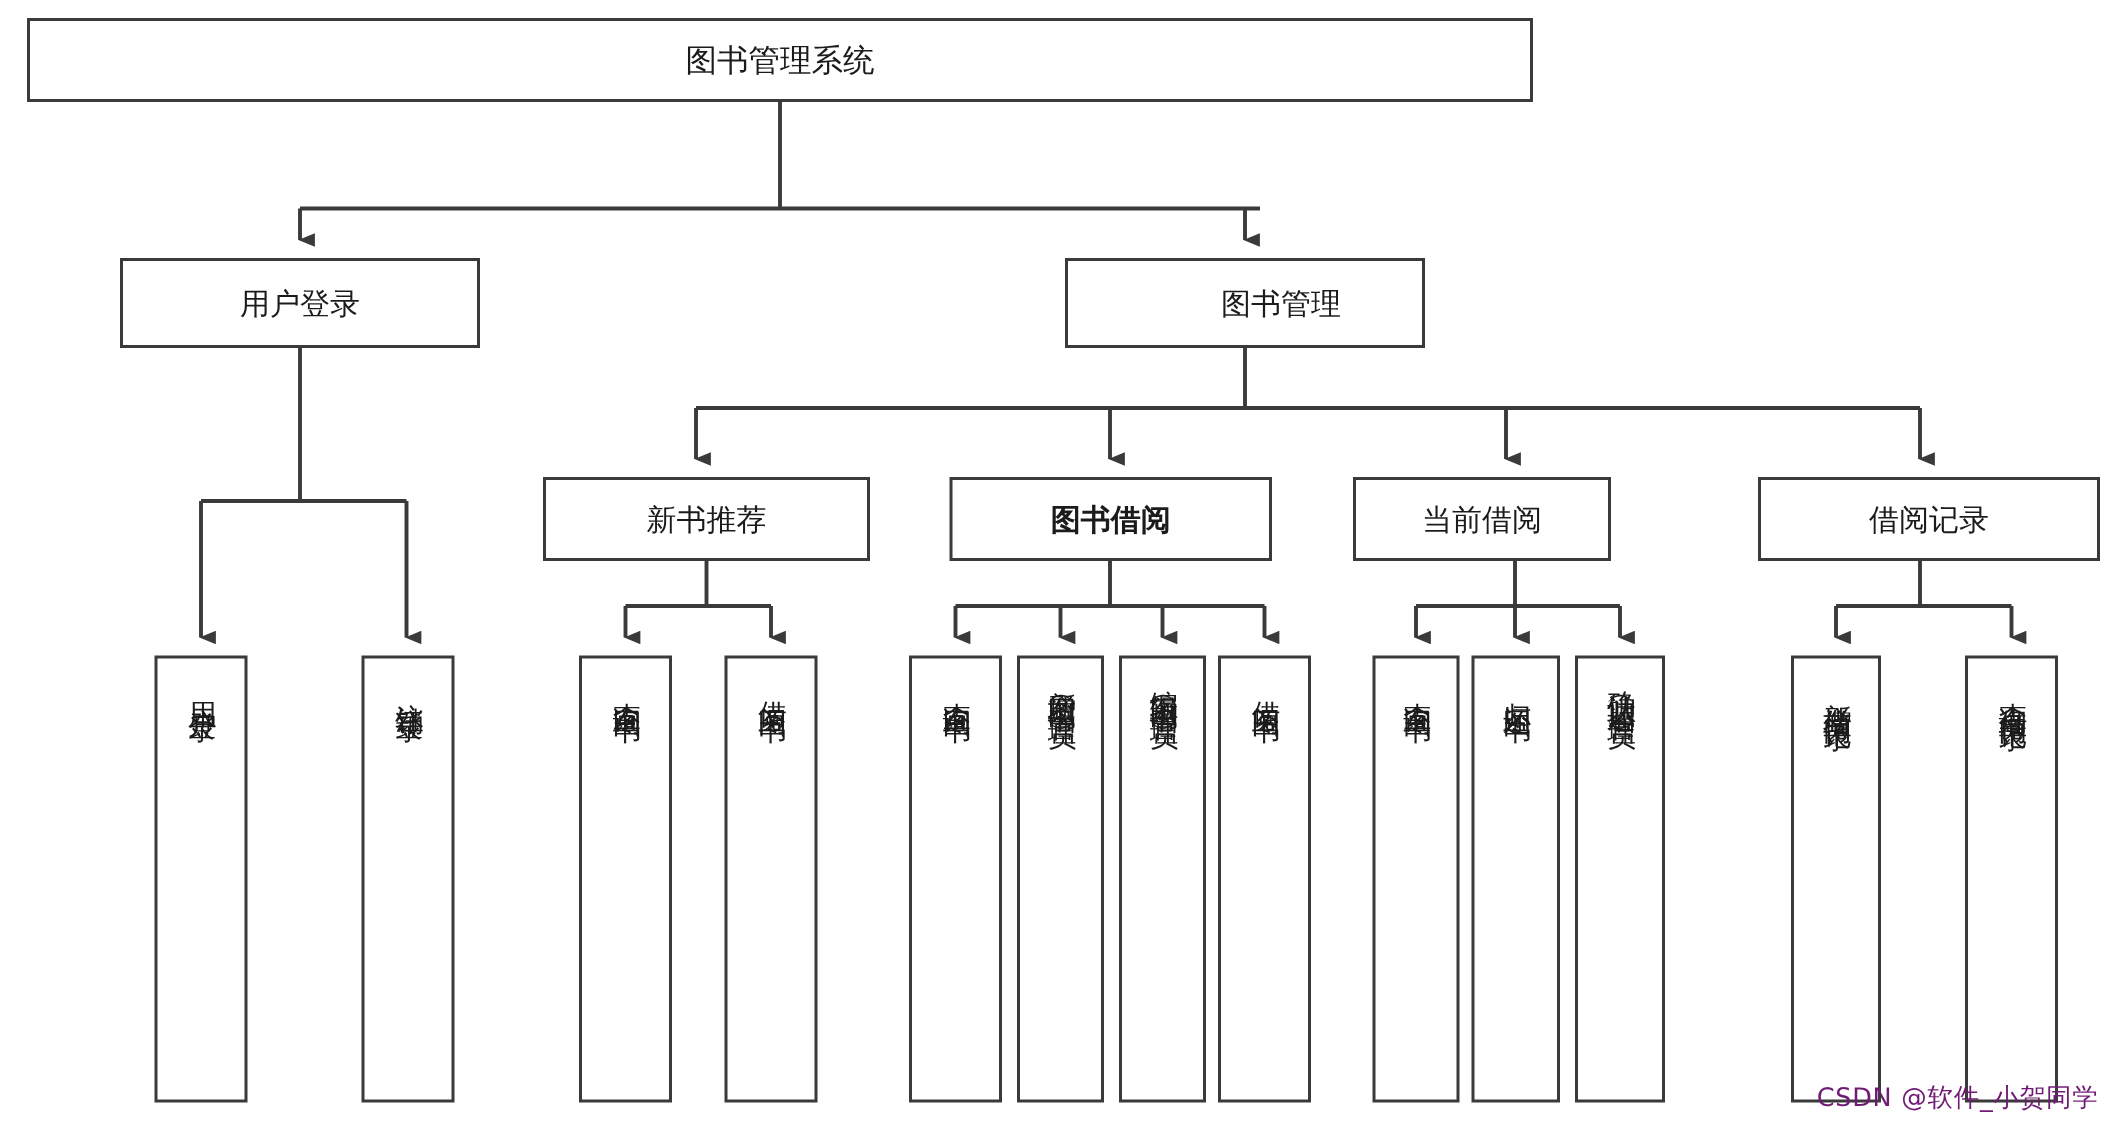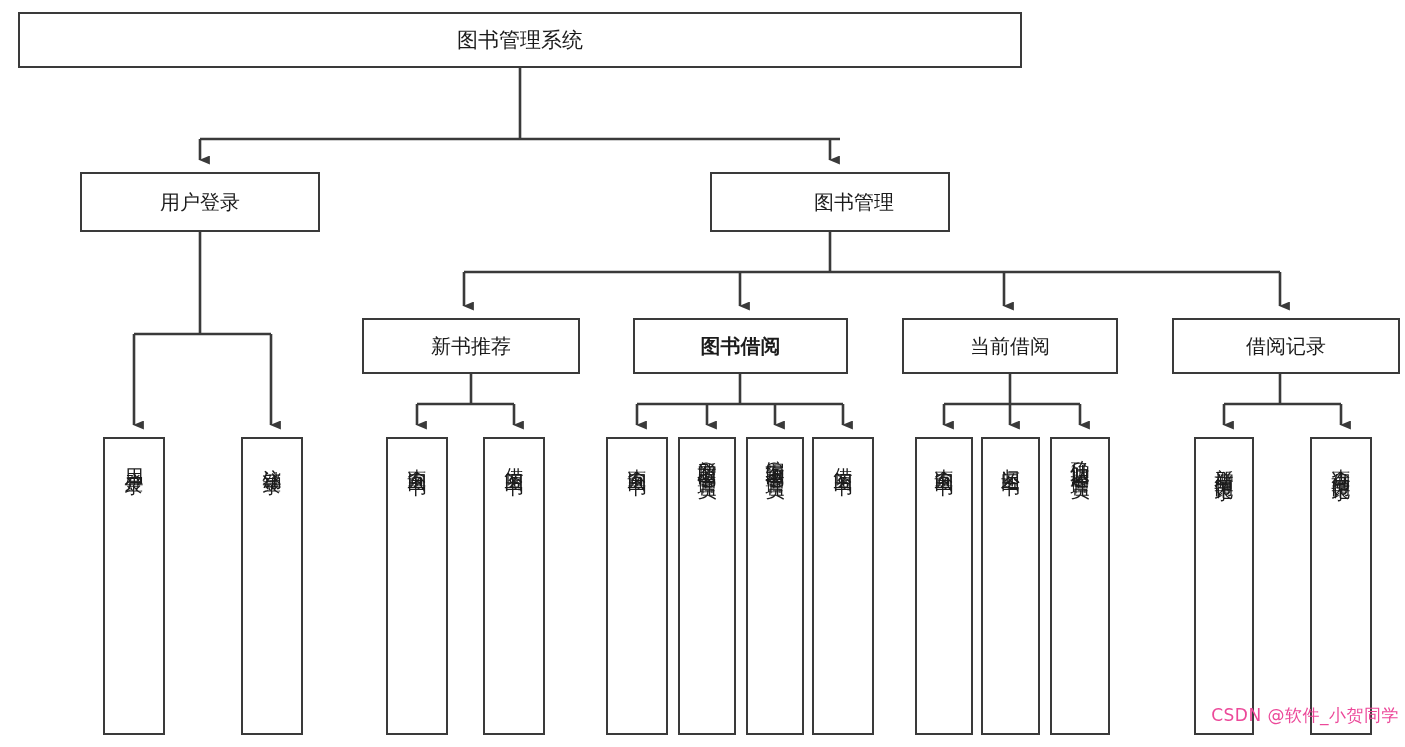--- a/index.html
+++ b/index.html
@@ -66,23 +66,23 @@
   .node .htext {
     white-space: nowrap;
   }
   
   .node.leaf.tall-label {
     padding-top: 6px;
   }
   #watermark {
     position: absolute;
     right: 6px;
-    bottom: 20px;
+    bottom: 4px;
     font-size: 17px;
-    color: #ec4899;
+    color: #701a75;
     letter-spacing: 0.5px;
     white-space: nowrap;
     z-index: 5;
     font-family: "DejaVu Sans", "Liberation Sans", sans-serif;
   }
 </style>
 </head>
 <body>
 
 <div id="canvas">
@@ -149,21 +149,21 @@
   <div class="node lvl2" style="left:710px; top:172px; width:240px; height:60px;padding-left:48px;">
     <span class="htext">图书管理</span>
   </div>
 
   <div class="node lvl3" style="left:362px; top:318px; width:218px; height:56px;">
     <span class="htext">新书推荐</span>
   </div>
   <div class="node lvl3" style="left:633px; top:318px; width:215px; height:56px;font-weight:bold;">
     <span class="htext">图书借阅</span>
   </div>
-  <div class="node lvl3" style="left:902px; top:318px; width:216px; height:56px;">
+  <div class="node lvl3" style="left:902px; top:318px; width:172px; height:56px;">
     <span class="htext">当前借阅</span>
   </div>
   <div class="node lvl3" style="left:1172px; top:318px; width:228px; height:56px;">
     <span class="htext">借阅记录</span>
   </div>
 
   <div class="node leaf" style="left:103px; top:437px; width:62px; height:298px;">
     <span class="vtext">用户登录</span>
   </div>
   <div class="node leaf" style="left:241px; top:437px; width:62px; height:298px;">

